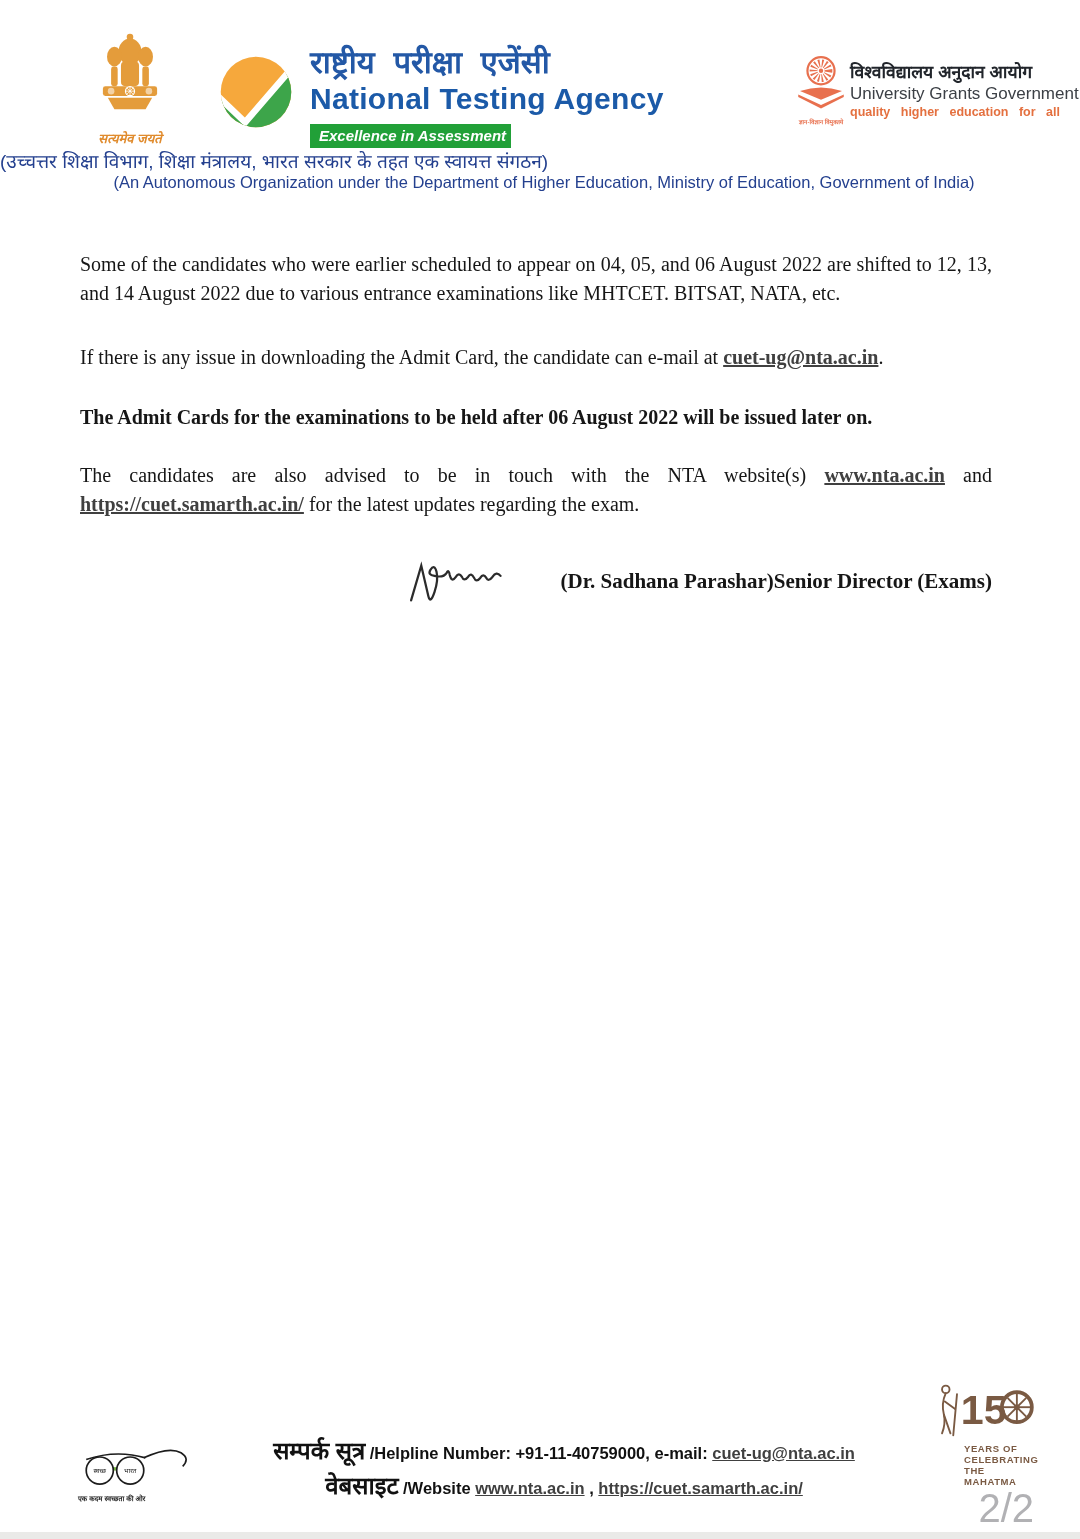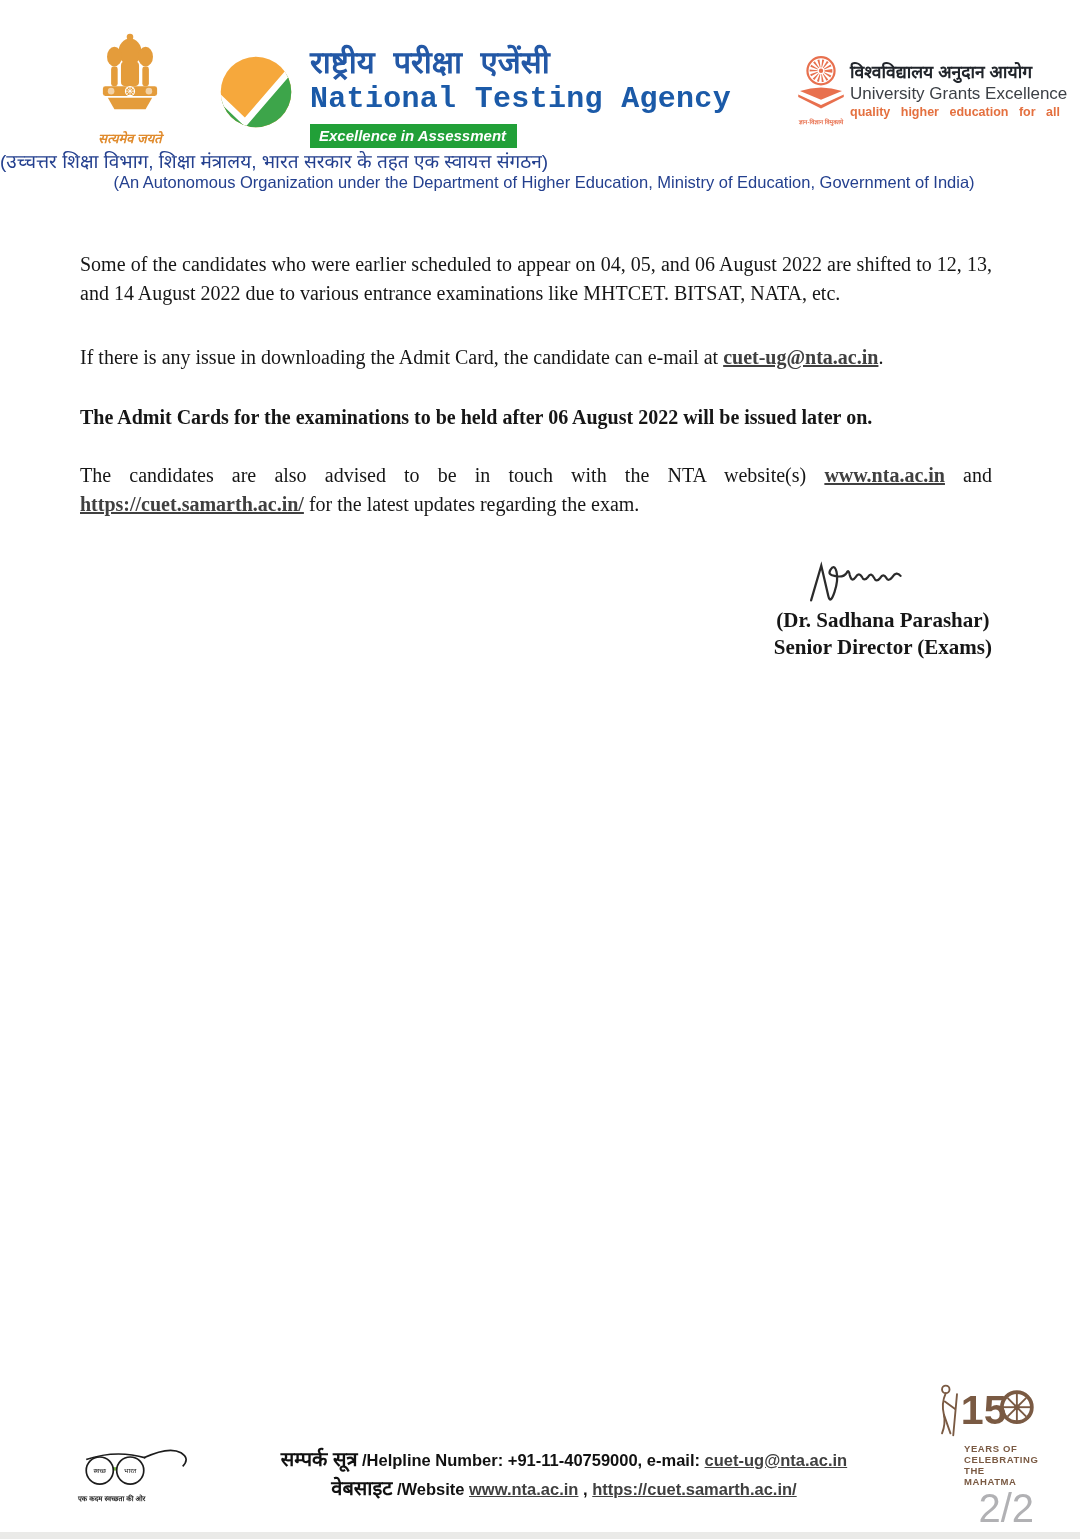--- a/index.html
+++ b/index.html
@@ -11,23 +11,23 @@
   .emblem { position:absolute; left:86px; top:32px; width:88px; text-align:center;font-style:italic; }
   .emblem svg { width:74px; height:92px; }
   .emblem-caption { color:#e08b2d; font-size:13px; font-weight:bold; margin-top:1px;
     font-family:"Liberation Sans", sans-serif; }
   .nta { position:absolute; left:220px; top:44px; display:flex; }
   .nta-logo { width:72px; height:72px; margin-top:12px; flex:0 0 auto; }
   .nta-text { margin-left:18px; }
   .nta-hi { font-size:31px; line-height:37px; font-weight:bold; color:#2358a6;
     word-spacing:10px; font-family:"Liberation Sans", sans-serif; }
   .nta-en { font-size:30px; line-height:34px; font-weight:bold; color:#1b5aa8;
-    font-family:Liberation Mono, monospace; letter-spacing:0.3px; margin-top:1px; }
+    font-family:Liberation Sans, sans-serif; letter-spacing:0.3px; margin-top:1px; }
   .nta-badge { display:inline-block; background:#21a038; color:#ffffff; font-style:italic;
-    font-weight:bold; font-size:15px; padding:3px 11px 4px 9px; margin-top:8px;
+    font-weight:bold; font-size:15px; padding:3px 5px 4px 9px; margin-top:8px;
     font-family:"Liberation Sans", sans-serif; }
   .ugc { position:absolute; left:792px; top:52px; display:flex; }
   .ugc-logo { width:58px; text-align:center; flex:0 0 auto; }
   .ugc-logo svg { width:56px; height:62px; }
   .ugc-logo-caption { font-size:6px; color:#e8704e; font-weight:bold;
     font-family:"Liberation Sans", sans-serif; }
   .ugc-text { padding-top:9px; font-family:"Liberation Sans", sans-serif; }
   .ugc-hi { font-size:17.5px; line-height:22px; font-weight:bold; color:#21252b; }
   .ugc-en { font-size:17px; line-height:21px; color:#3c4046; }
   .ugc-tagline { font-size:12.5px; line-height:17px; font-weight:bold; color:#e4703f;
@@ -39,32 +39,32 @@
   
   .content { position:absolute; left:80px; right:88px; top:250px;
     font-size:20px; line-height:29px; }
   .content p { margin:0; text-align:justify; }
   .p2 { margin-top:35px !important; }
   .p3 { margin-top:31px !important; font-weight:bold; }
   .p4 { margin-top:29px !important; }
   a.link { color:#404040; font-weight:bold; text-decoration:underline; cursor:pointer; }
   
   .sign-block { margin-top:36px; margin-left:auto; width:fit-content;
-    display:flex; flex-direction:column; align-items:center; text-align:left; }
+    display:flex; flex-direction:row; align-items:center; text-align:left; }
   .sig-svg { width:122px; height:52px; margin-right:34px; }
   .sign-name, .sign-title { font-weight:bold; font-size:21px; line-height:27px; }
   
   .swachh { position:absolute; left:74px; bottom:36px; width:132px; text-align:left; }
   .swachh svg { width:126px; height:44px; }
   .swachh-caption { font-size:7px; font-weight:bold; color:#272727; margin-top:0;
     padding-left:4px; font-family:"Liberation Sans", sans-serif; }
   .footer-center { position:absolute; left:0; right:0; bottom:36px; text-align:center;
     padding-left:48px; font-family:"Liberation Sans", sans-serif; }
   .f-line { margin:2px 0; }
-  .f-hi { font-size:20px; font-weight:bold; color:#111; }
+  .f-hi { font-size:24px; font-weight:bold; color:#111; }
   .f-en { font-size:16.5px; font-weight:bold; color:#111; }
   .f-line a.link { font-size:16.5px; }
   .mahatma { position:absolute; right:40px; bottom:52px; width:106px; color:#7a5a43;
     font-family:"Liberation Sans", sans-serif; }
   .mahatma svg { width:104px; height:58px; }
   .mahatma-lines { font-size:9.5px; font-weight:bold; letter-spacing:0.6px;
     line-height:11px; padding-left:30px; }
   .page-num { position:absolute; right:46px; bottom:8px; font-size:40px; color:#b1b1b4;
     font-family:"Liberation Sans", sans-serif; }
   .bottom-bar { position:absolute; left:0; bottom:0; width:100%; height:7px;
@@ -127,21 +127,21 @@
         <circle cx="32" cy="21" r="15.5" fill="none" stroke="#e8704e" stroke-width="2.5"></circle>
         <circle cx="32" cy="21" r="8.5" fill="none" stroke="#e8704e" stroke-width="9" stroke-dasharray="1.6 2.1"></circle>
         <circle cx="32" cy="21" r="2.5" fill="#e8704e"></circle>
         <path d="M8 44 Q32 36 56 44 L32 54 Z" fill="#e8704e"></path>
         <path d="M6 48 L32 60 L58 48 L58 51 L32 64 L6 51 Z" fill="#e8704e"></path>
       </svg>
       <div class="ugc-logo-caption">ज्ञान-विज्ञान विमुक्तये</div>
     </div>
     <div class="ugc-text">
       <div class="ugc-hi">विश्वविद्यालय अनुदान आयोग</div>
-      <div class="ugc-en">University Grants Excellence</div>
+      <div class="ugc-en">University Grants Government</div>
       <div class="ugc-tagline">quality higher education for all</div>
     </div>
   </div>
 
   <div class="subtitle-hi">(उच्चत्तर शिक्षा विभाग, शिक्षा मंत्रालय, भारत सरकार के तहत एक स्वायत्त संगठन)</div>
   <div class="subtitle-en">(An Autonomous Organization under the Department of Higher Education, Ministry of Education, Government of India)</div>
 
   <div class="content">
     <p class="p1">Some of the candidates who were earlier scheduled to appear on 04, 05, and 06 August 2022 are shifted to 12, 13, and 14 August 2022 due to various entrance examinations like MHTCET. BITSAT, NATA, etc.</p>
 

